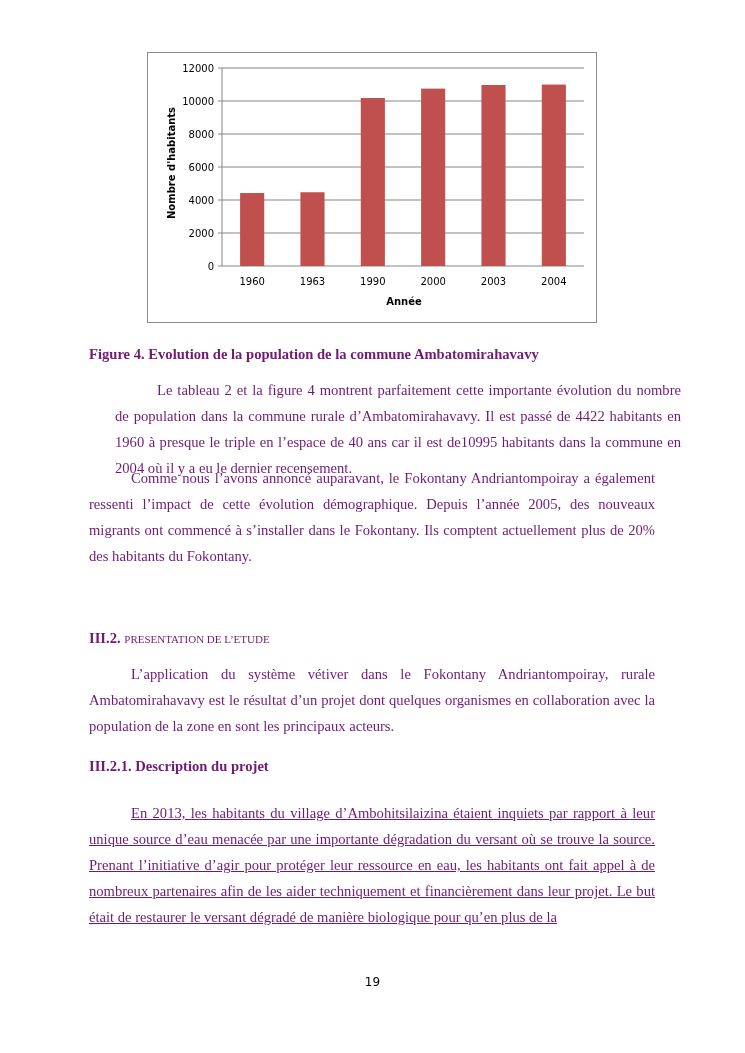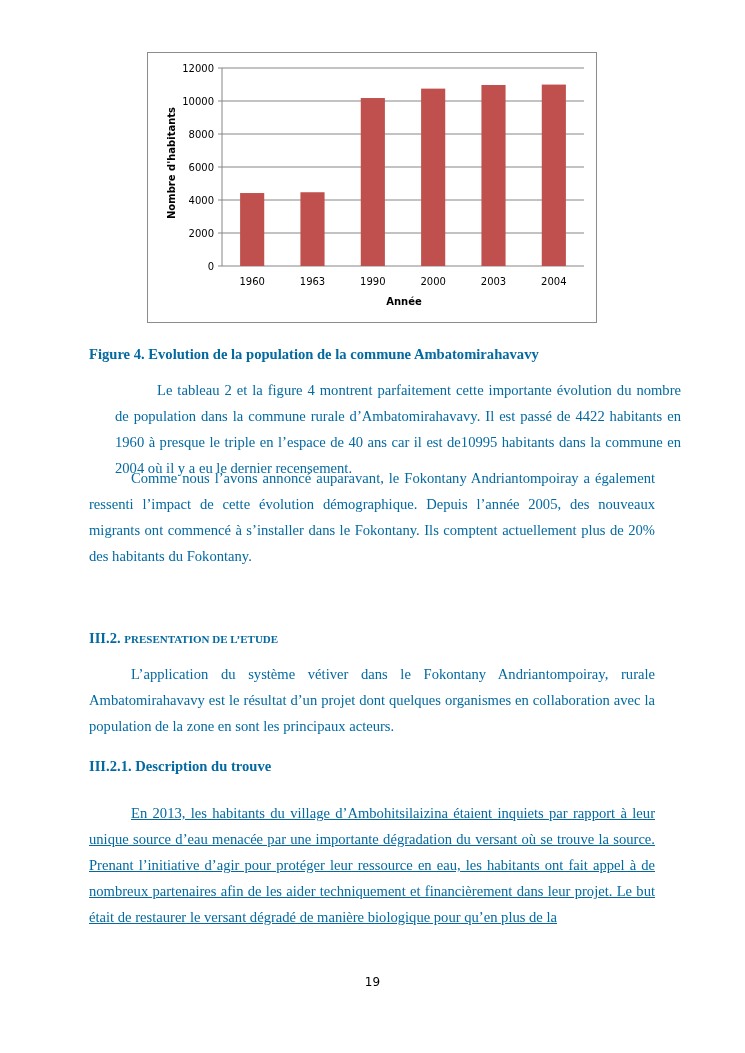--- a/index.html
+++ b/index.html
@@ -5,27 +5,27 @@
     html, body { margin: 0; padding: 0; background: #ffffff; }
     body { width: 745px; height: 1053px; position: relative; overflow: hidden; }
     .chart-frame {
       position: absolute; left: 147px; top: 52px; width: 450px; height: 271px;
       border: 1px solid #8c8c8c; box-sizing: border-box; background: #fff;
     }
     .chart-frame svg { position: absolute; left: 0; top: 0; }
     .chart-text { font-family: "DejaVu Sans", sans-serif; fill: #000; }
     .text-block {
       position: absolute; left: 89px; width: 566px;
-      font-family: "Liberation Serif", serif; font-size: 14.6px; color: #0369a1;
+      font-family: "Liberation Serif", serif; font-size: 14.6px; color: #701a75;
       line-height: 26px; text-align: justify;
     }
     .caption { font-weight: bold; line-height: 18px; }
     .para { text-indent: 42px; margin: 0; }
     .section-title { font-weight: bold; }
-    .small-caps { font-size: 11px; font-weight: bold; }
+    .small-caps { font-size: 11px; font-weight: normal; }
     .page-number {
       position: absolute; left: 0; width: 745px; top: 975px; text-align: center;
       font-family: "DejaVu Sans", sans-serif; font-size: 12px; color: #000;
     }
   </style>
 </head>
 <body>
 
 <div class="chart-frame">
   <svg id="chart-svg" width="450" height="271">
@@ -81,19 +81,19 @@
 
 <div class="text-block section-title" style="top:625px;">
   <span>III.2.</span>
   <span class="small-caps">PRESENTATION DE L’ETUDE</span>
 </div>
 
 <div class="text-block" style="top:661px;">
   <p class="para">L’application du système vétiver dans le Fokontany Andriantompoiray, rurale Ambatomirahavavy est le résultat d’un projet dont quelques organismes en collaboration avec la population de la zone en sont les principaux acteurs.</p>
 </div>
 
-<div class="text-block section-title" style="top:753px;">III.2.1. Description du trouve</div>
+<div class="text-block section-title" style="top:753px;">III.2.1. Description du projet</div>
 
 <div class="text-block" style="top:800px;text-decoration:underline;">
   <p class="para">En 2013, les habitants du village d’Ambohitsilaizina étaient inquiets par rapport à leur unique source d’eau menacée par une importante dégradation du versant où se trouve la source. Prenant l’initiative d’agir pour protéger leur ressource en eau, les habitants ont fait appel à de nombreux partenaires afin de les aider techniquement et financièrement dans leur projet. Le but était de restaurer le versant dégradé de manière biologique pour qu’en plus de la</p>
 </div>
 
 <div class="page-number">19</div>
 
 </body></html>

